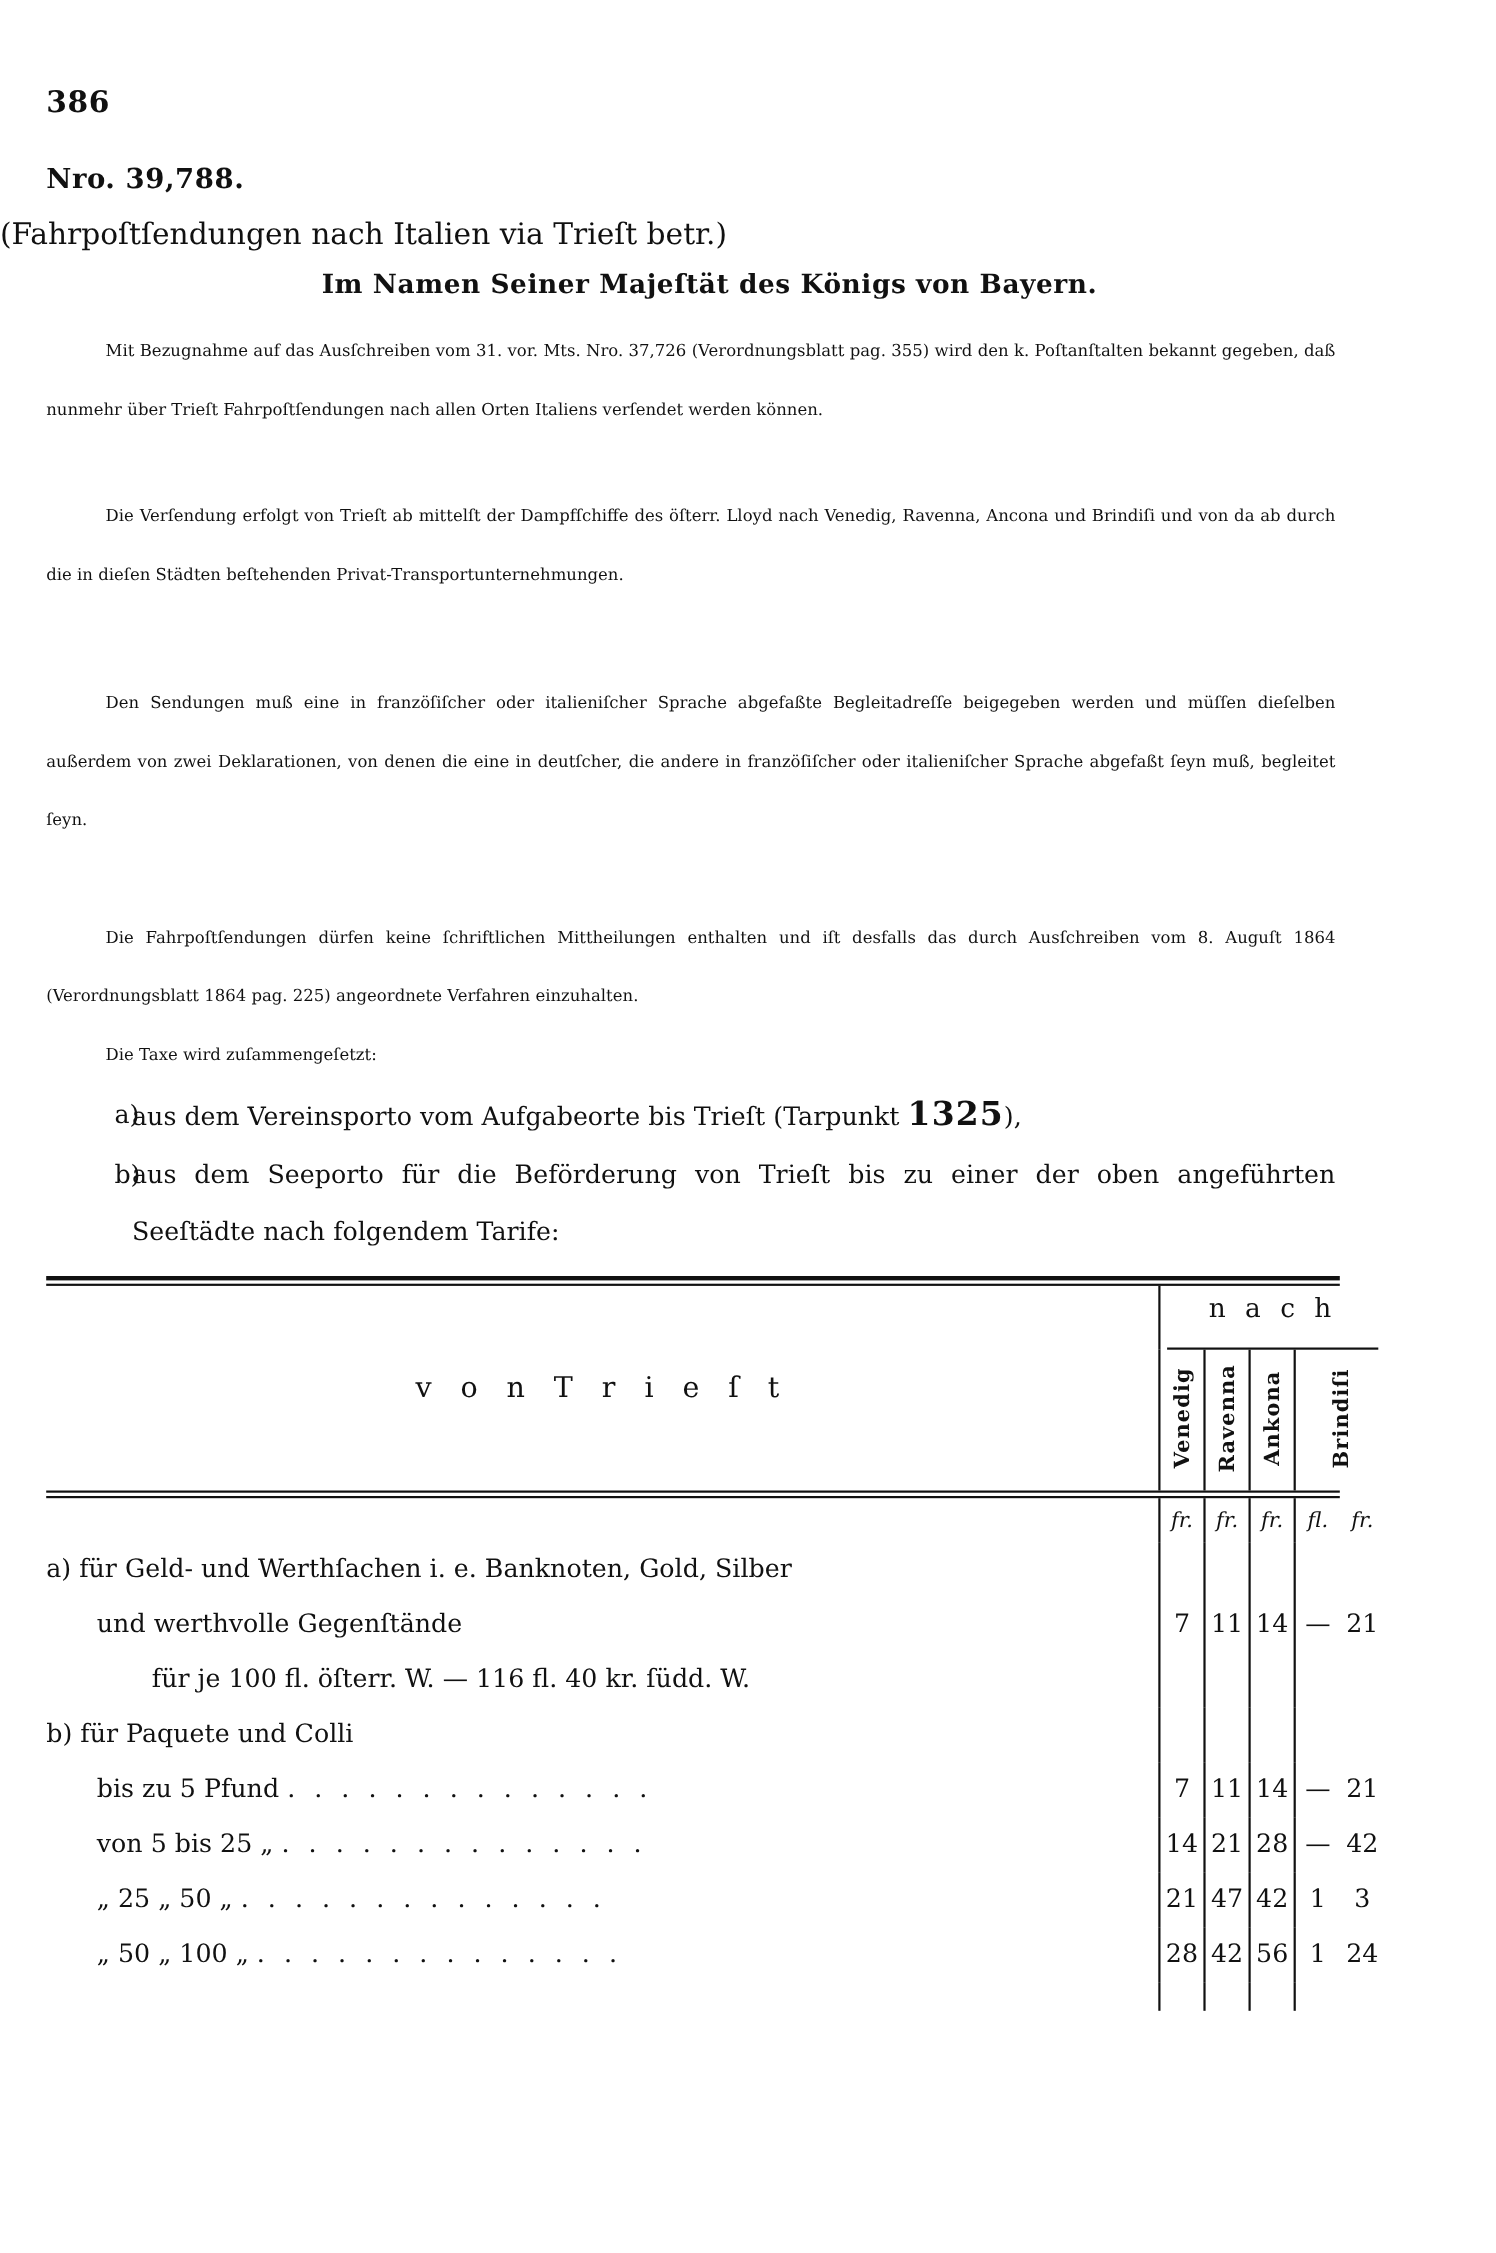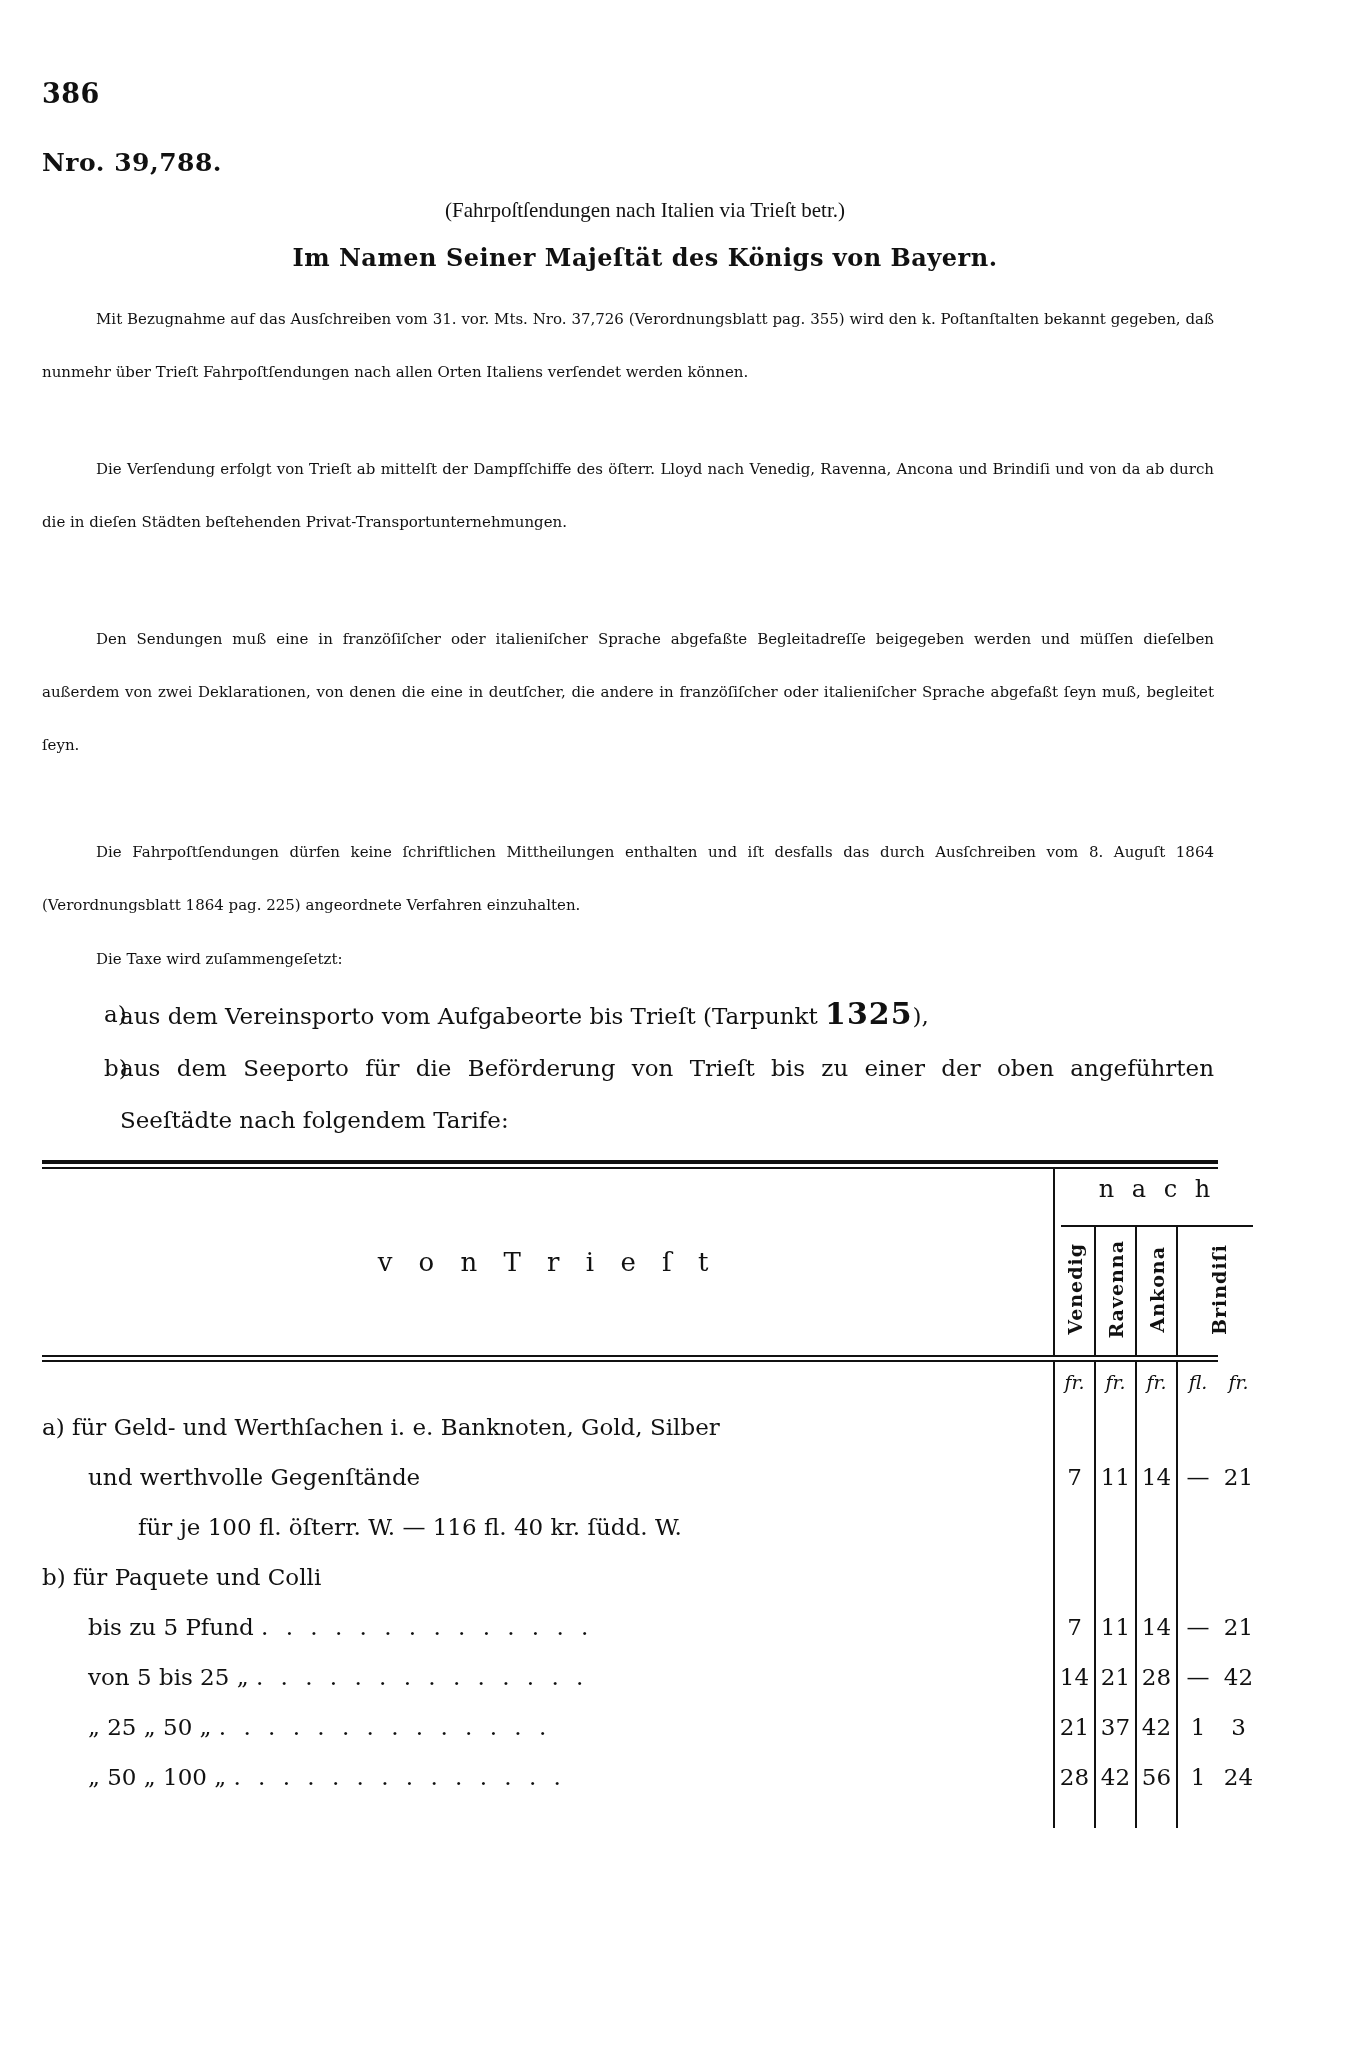--- a/index.html
+++ b/index.html
@@ -40,23 +40,21 @@
     top: 148px;
     font-size: 25px;
     font-weight: 700;
     letter-spacing: 0.5px;
   }
   .subject {
     position: absolute;
     left: 0;
     top: 198px;
     width: 1290px;
-    text-align: center;
-    font-size: 21px;
-    font-family: Liberation Serif, serif;
+    font-size: 27px;
   }
   .heading {
     position: absolute;
     left: 0;
     top: 243px;
     width: 1290px;
     text-align: center;
     font-size: 24px;
     font-weight: 700;
     letter-spacing: 0.5px;
@@ -346,21 +344,21 @@
       </tr>
 
       <tr>
         <td class="data-label fraktur">
           <span class="ind1">
             <span>„ 25  „ 50  „</span>
             <span class="dots">. . . . . . . . . . . . . .</span>
           </span>
         </td>
         <td class="num vline">21</td>
-        <td class="num vline">37</td>
+        <td class="num vline">47</td>
         <td class="num vline">42</td>
         <td class="num vline">1</td>
         <td class="num">3</td>
       </tr>
 
       <tr>
         <td class="data-label fraktur">
           <span class="ind1">
             <span>„ 50  „ 100  „</span>
             <span class="dots">. . . . . . . . . . . . . .</span>

